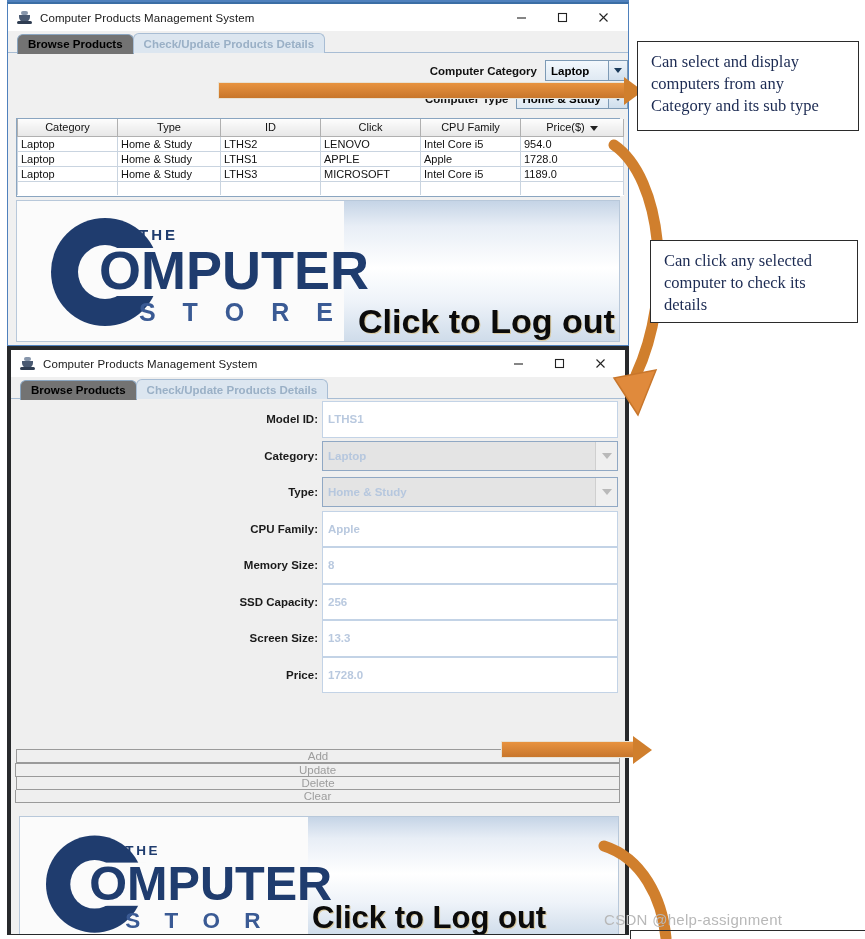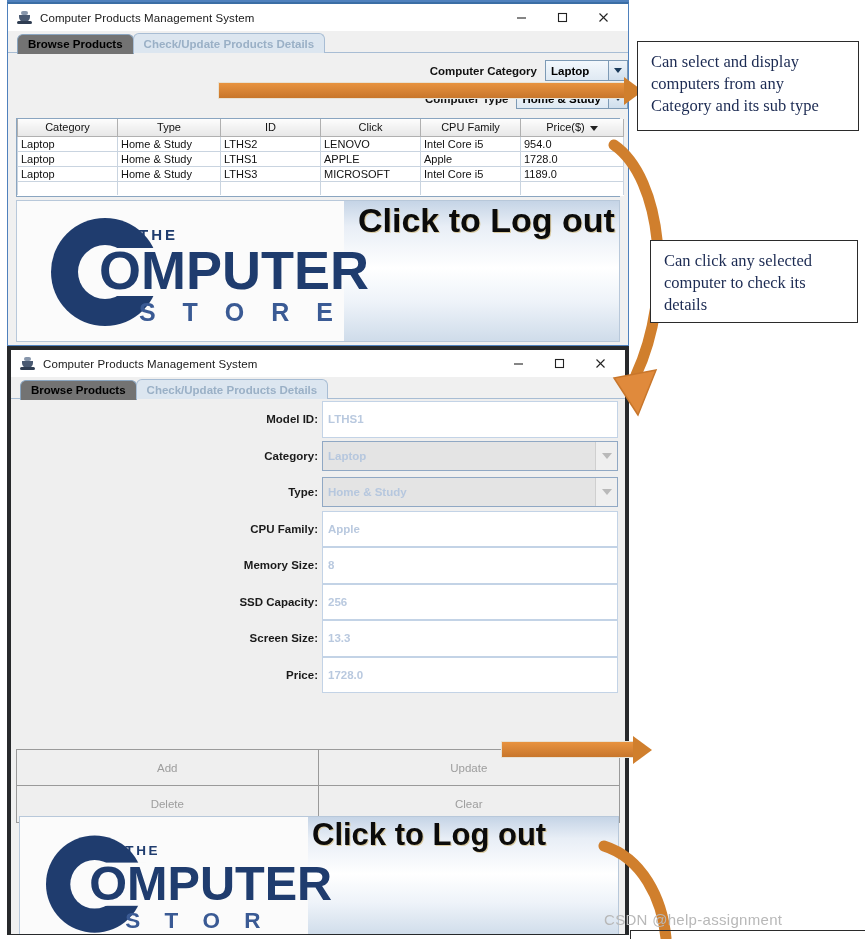--- a/index.html
+++ b/index.html
@@ -219,21 +219,21 @@
     width: 604px;
     height: 142px;
     background: linear-gradient(to bottom, #c5d4e6 0%, #e8eef6 18%, #ffffff 48%, #eef3f9 72%, #cfdcea 100%);
     border: 1px solid #b8c8da;
     display: flex;
     align-items: center;
     overflow: hidden;
   }
   .logo-inner {
     display: flex;
-    align-items: flex-start;
+    align-items: flex-end;
     height: 100%;
   }
   .logo-white {
     background: #fbfbfb;
     height: 100%;
     width: 327px;
     display: flex;
     align-items: center;
     justify-content: flex-start;
     padding-left: 34px;
@@ -369,20 +369,21 @@
   }
   .caret-gray {
     width:0;height:0;
     border-left:5px solid transparent;
     border-right:5px solid transparent;
     border-top:6px solid #b9b9b9;
   }
   .btnrow {
     display: flex;
     margin: 0 8px;
+    flex-direction: column;
   }
   .bigbtn {
     flex: 1;
     height: 37px;
     background: #efefef;
     border: 1px solid #9a9a9a;
     display: flex; align-items: center; justify-content: center;
     font-size: 11.5px;
     color: #9d9d9d;
   }

